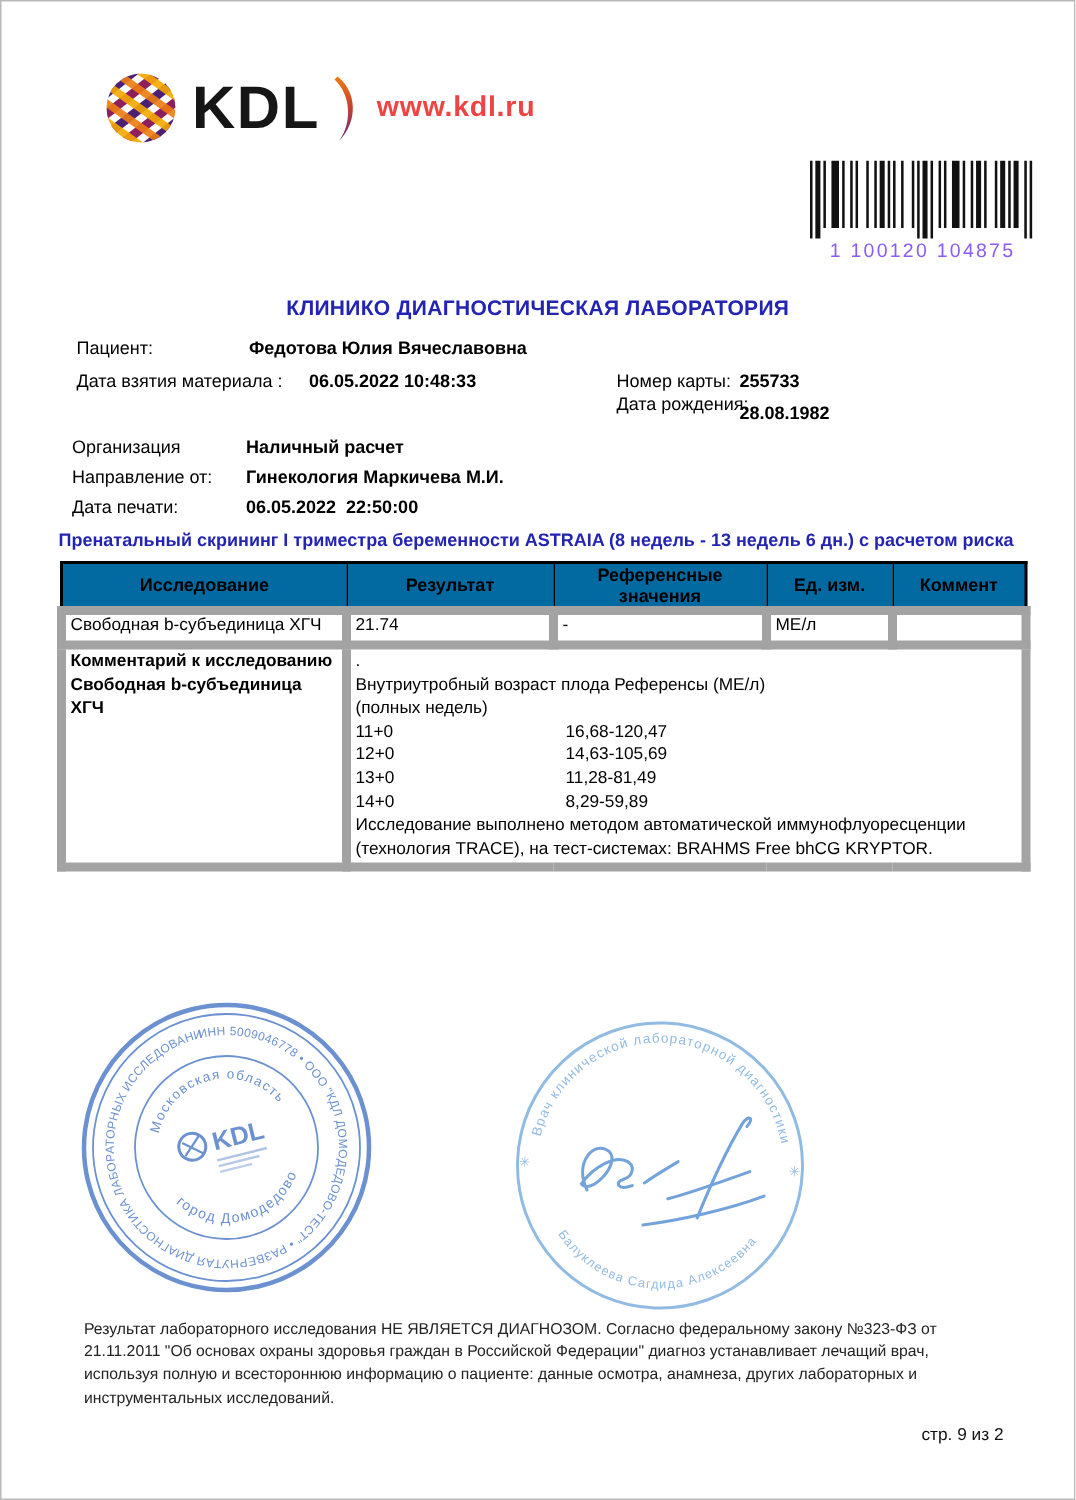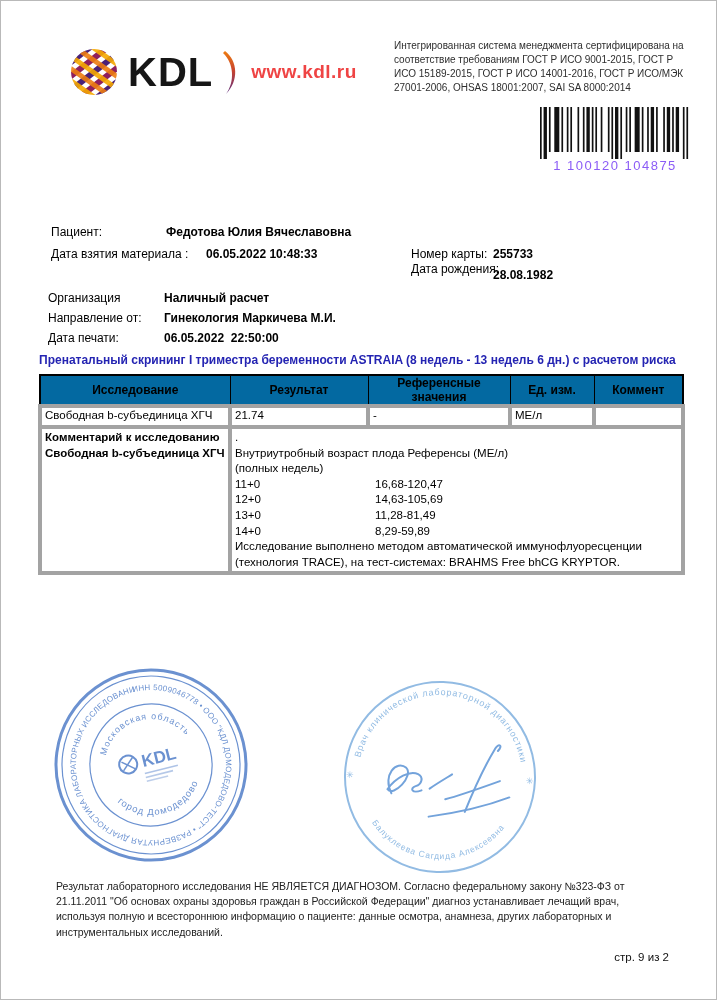--- a/index.html
+++ b/index.html
@@ -18,21 +18,21 @@
   .bcnum{font-size:13px;color:#8b5cf6;margin-top:-7px;letter-spacing:1.5px;white-space:pre;}
   
   .doc-title{left:0;top:196px;width:715px;text-align:center;font-size:14px;font-weight:bold;color:#2424b2;letter-spacing:.2px;}
   .panel-title{left:38px;top:352px;width:648px;font-size:12px;font-weight:bold;color:#2424b2;}
   
   .lbl{font-size:12px;color:#000;white-space:pre;}
   .val{font-size:12px;font-weight:bold;color:#000;white-space:pre;}
   
   table.results{position:absolute;left:37px;top:373px;border-collapse:collapse;table-layout:fixed;border:2px solid #000;font-size:11.5px;}
   .results th{background:#0369a1;border:1px solid #000;font-size:12px;font-weight:bold;text-align:center;height:19px;padding:0 2px;}
-  .results td{border:4px solid #a3a3a3;vertical-align:top;padding:1px 3px;}
+  .results td{border:6px solid #a3a3a3;vertical-align:top;padding:1px 3px;}
   .row-result td{height:15px;}
   .cmt{line-height:15.6px;}
   .b{font-weight:bold;}
   .wk{display:inline-block;width:140px;}
   
   .stamp{pointer-events:none;}
   .ringtext{font-size:8px;letter-spacing:.2px;}
   
   .disclaimer{left:55px;top:878px;width:614px;font-size:10.5px;line-height:1.45;color:#222;}
   .pagenum{left:520px;top:950px;width:148px;text-align:right;font-size:11.5px;color:#111;}
@@ -74,21 +74,20 @@
         <stop offset="0" stop-color="#ee7d11"></stop>
             <stop offset="0.45" stop-color="#c8442e"></stop>
             <stop offset="1" stop-color="#5c2d82"></stop>
       </linearGradient>
         </defs>
       <path d="M3,4 C16,14 17,34 4,47 C13,35 12,16 1,6 Z" fill="url(#swg)"></path>
     </svg>
     <span class="logo-url">www.kdl.ru</span>
   </div>
 
-  <div class="abs cert">Интегрированная система менеджмента сертифицирована на соответствие требованиям ГОСТ Р ИСО 9001-2015, ГОСТ Р ИСО 15189-2015, ГОСТ Р ИСО 14001-2016, ГОСТ Р ИСО/МЭК 27001-2006, OHSAS 18001:2007, SAI SA 8000:2014</div>
 
   <div class="abs barcode">
     <svg width="156" height="54" viewBox="0 0 156 54">
         <rect x="3.00" y="0" width="1.68" height="52" fill="#111"></rect>
         <rect x="6.57" y="0" width="3.36" height="52" fill="#111"></rect>
         <rect x="11.93" y="0" width="1.68" height="45" fill="#111"></rect>
         <rect x="17.29" y="0" width="5.04" height="45" fill="#111"></rect>
         <rect x="24.43" y="0" width="1.68" height="45" fill="#111"></rect>
         <rect x="29.79" y="0" width="1.68" height="45" fill="#111"></rect>
         <rect x="33.36" y="0" width="1.68" height="45" fill="#111"></rect>
@@ -112,20 +111,21 @@
         <rect x="126.21" y="0" width="1.68" height="45" fill="#111"></rect>
         <rect x="129.79" y="0" width="3.36" height="45" fill="#111"></rect>
         <rect x="135.14" y="0" width="1.68" height="45" fill="#111"></rect>
         <rect x="138.71" y="0" width="3.36" height="45" fill="#111"></rect>
         <rect x="145.86" y="0" width="1.68" height="52" fill="#111"></rect>
         <rect x="149.43" y="0" width="1.68" height="52" fill="#111"></rect>
       </svg>
     <div class="bcnum">1 100120 104875</div>
   </div>
 
+  <div class="abs doc-title">КЛИНИКО ДИАГНОСТИЧЕСКАЯ ЛАБОРАТОРИЯ</div>
 
   <span class="abs lbl" style="left:50px;top:224px">Пациент:</span>
   <span class="abs val" style="left:165px;top:224px">Федотова Юлия Вячеславовна</span>
   <span class="abs lbl" style="left:50px;top:246px">Дата взятия материала :</span>
   <span class="abs val" style="left:205px;top:246px">06.05.2022 10:48:33</span>
   <span class="abs lbl" style="left:410px;top:246px">Номер карты:</span>
   <span class="abs val" style="left:492px;top:246px">255733</span>
   <span class="abs lbl" style="left:410px;top:261px">Дата рождения:</span>
   <span class="abs val" style="left:492px;top:267px">28.08.1982</span>
 

